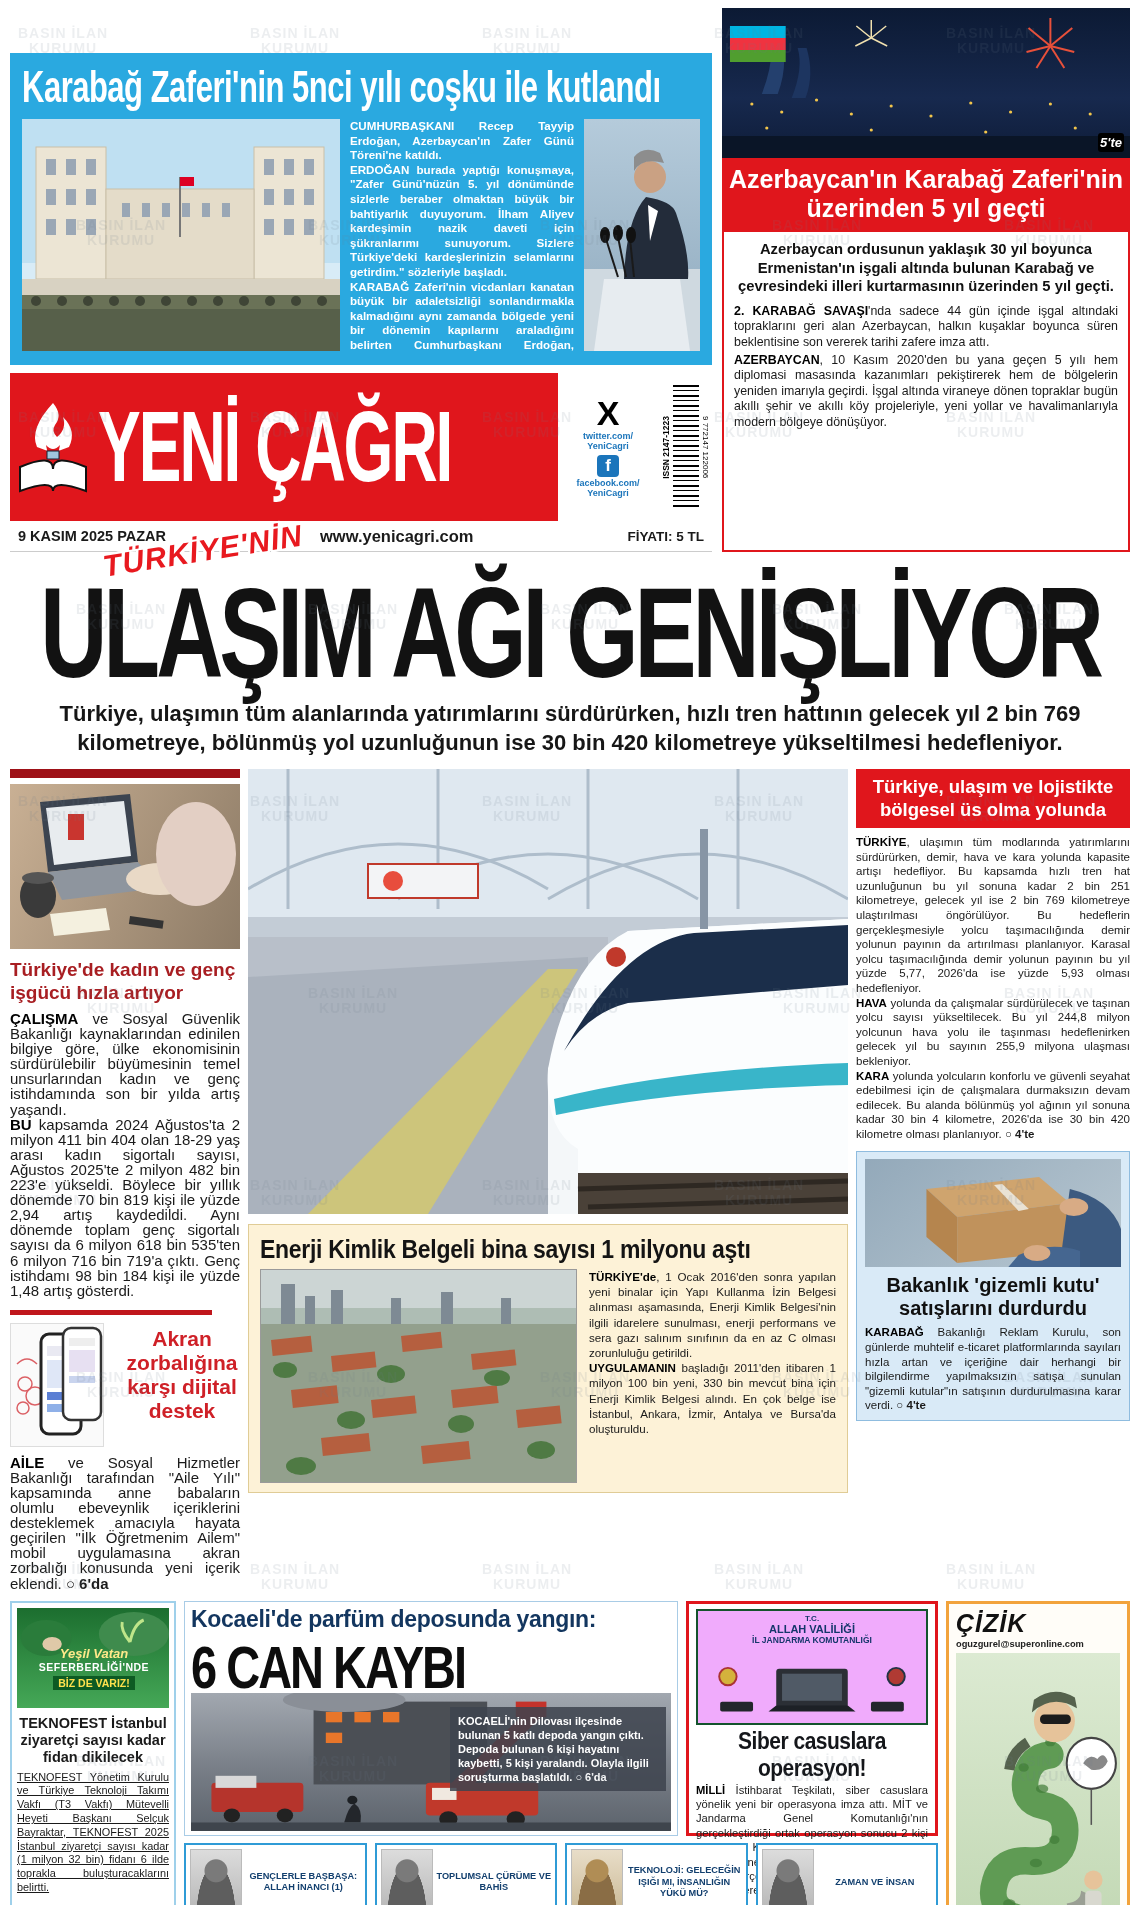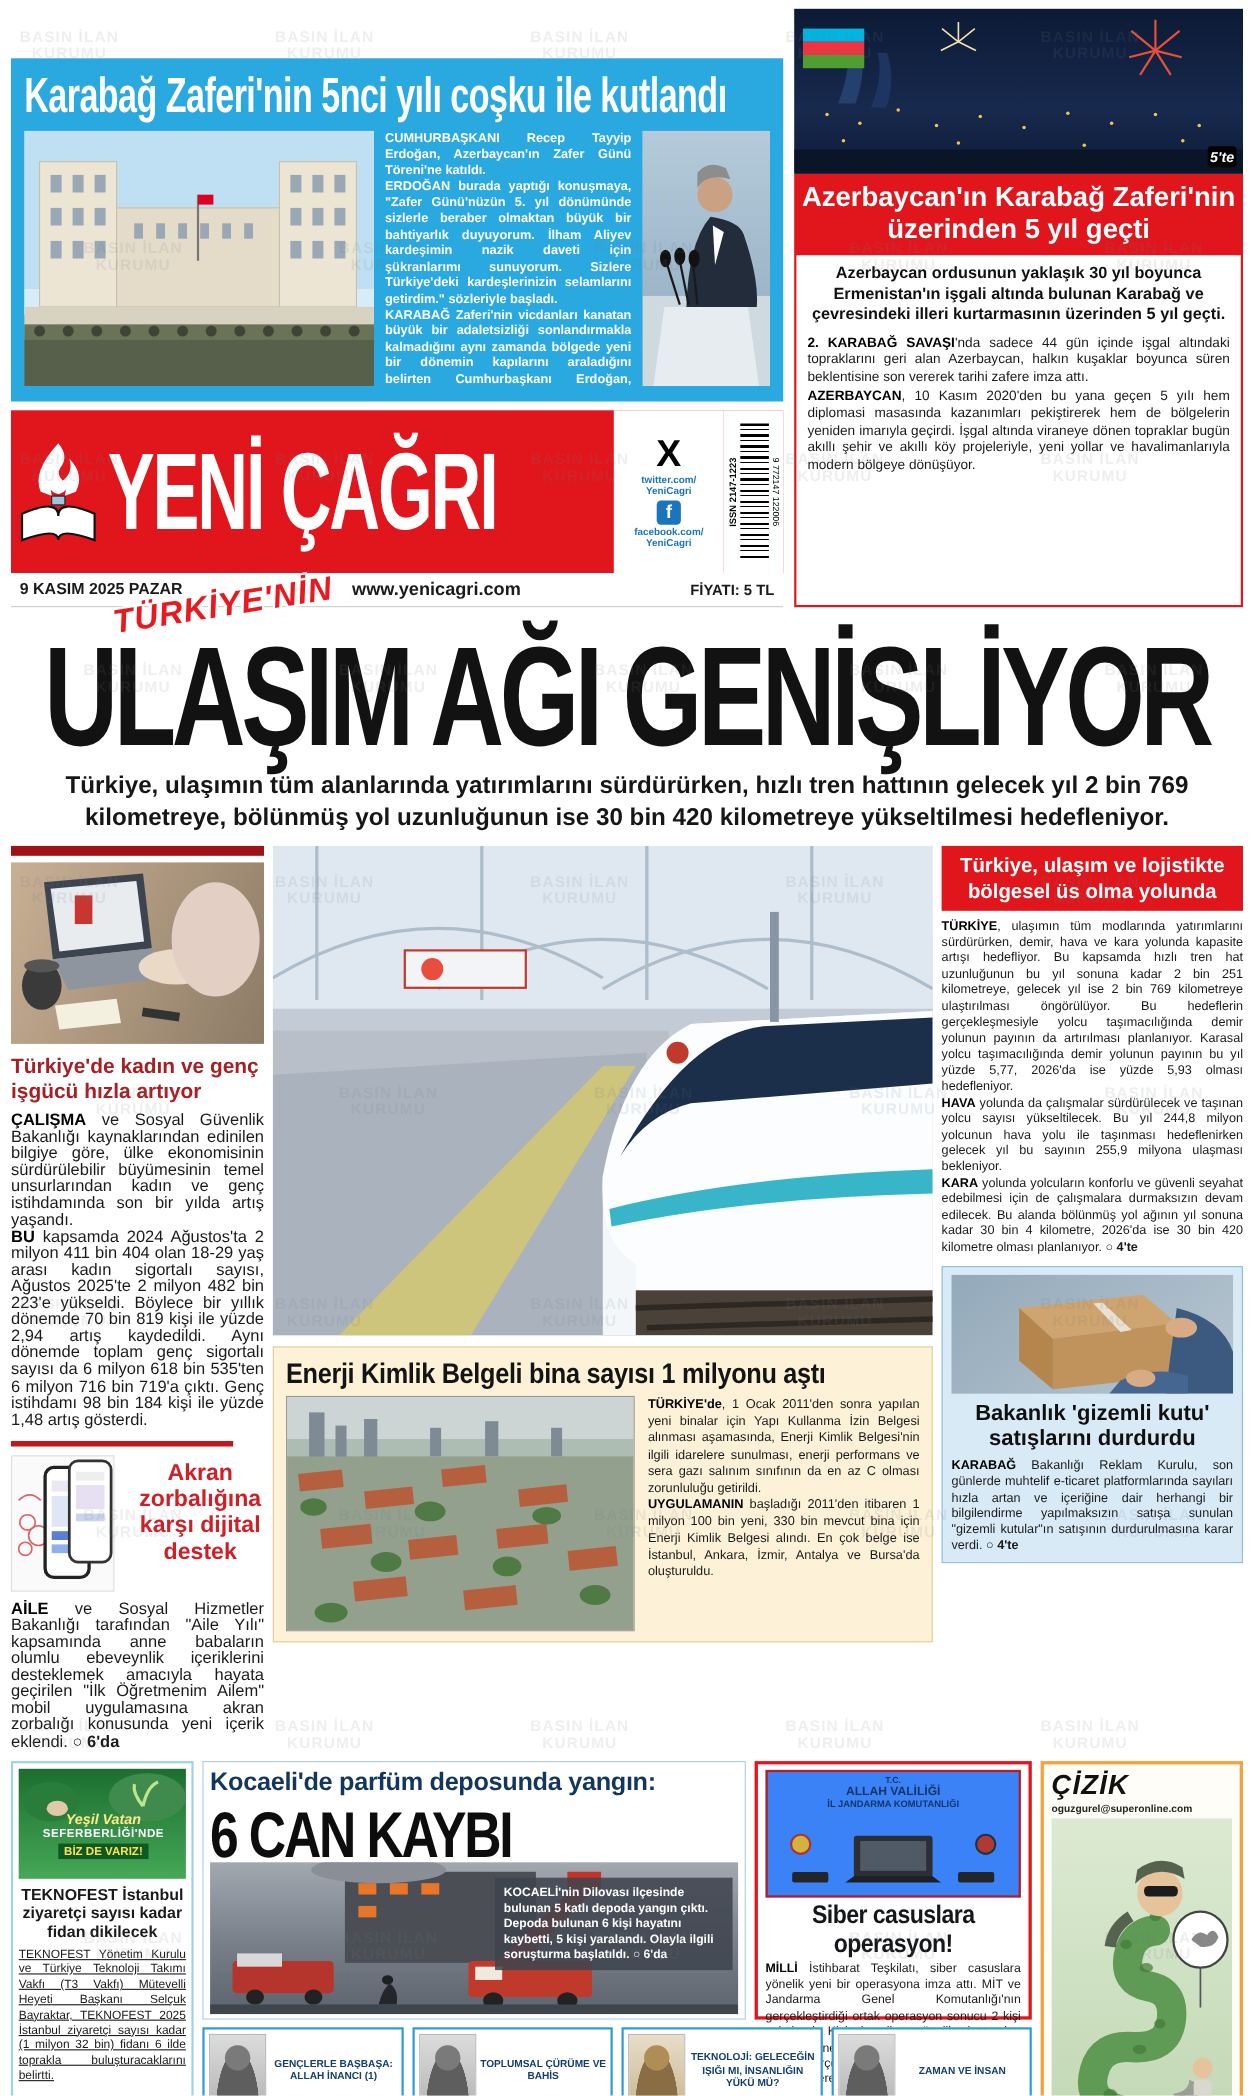--- a/index.html
+++ b/index.html
@@ -122,21 +122,21 @@
   .fire-kicker{color:#13365f;font-weight:bold;font-size:23px;letter-spacing:-.3px;}
   .fire-title-wrap{height:58px;overflow:visible;}
   .fire-title{display:inline-block;font-weight:bold;font-size:47px;letter-spacing:-2px;color:#0d0d0d;
     transform:scaleY(1.25);transform-origin:left top;}
   .fire-photo{flex:1;position:relative;margin-top:2px;}
   .fire-cap{position:absolute;right:5px;top:14px;width:200px;background:rgba(62,68,78,.86);color:#fff;
     font-weight:bold;font-size:11px;line-height:14px;padding:7px 8px;text-align:left;}
   .fire-cap .lead{color:#fff;}
 
   .cyber-box{width:252px;flex:none;border:3px solid #e0161c;background:#fff;padding:5px 7px;box-sizing:border-box;}
-  .cyber-photo{height:112px;border:2px solid #b91c1c;position:relative;background:#3b82f6;overflow:hidden;}
+  .cyber-photo{height:112px;border:2px solid #14532d;position:relative;background:#f0abfc;overflow:hidden;}
   .cy-l1{color:#15366b;font-weight:bold;font-size:8px;text-align:center;margin-top:3px;}
   .cy-l2{color:#15366b;font-weight:bold;font-size:11px;text-align:center;}
   .cy-l3{color:#15366b;font-weight:bold;font-size:8.5px;text-align:center;}
   .cyber-title{font-weight:bold;font-size:21px;text-align:center;color:#14161a;margin:6px 0 4px;
     transform:scaleY(1.1);letter-spacing:-.5px;}
   .cyber-body p{font-size:11.2px;line-height:14.4px;margin:0;}
 
   .colstrip{display:flex;gap:8px;height:96px;flex:none;}
   .col-box{flex:1;border:2px solid #2f9bd6;background:#fff;display:flex;flex-direction:column;min-width:0;}
   .cb-main{flex:1;display:flex;gap:4px;padding:4px;min-height:0;}
@@ -471,21 +471,21 @@
                   <ellipse cx="130" cy="104" rx="14" ry="9"></ellipse>
                   <ellipse cx="236" cy="108" rx="13" ry="8"></ellipse>
                   <ellipse cx="90" cy="150" rx="14" ry="9"></ellipse>
                   <ellipse cx="200" cy="154" rx="13" ry="9"></ellipse>
                   <ellipse cx="280" cy="180" rx="14" ry="9"></ellipse>
                   <ellipse cx="40" cy="196" rx="15" ry="9"></ellipse>
                 </g>
             </svg>
           </div>
           <div class="energy-text jt">
-            <p><span class="lead">TÜRKİYE'de</span><span>, 1 Ocak 2011'den sonra yapılan yeni binalar için Yapı Kullanma İzin Belgesi alınması aşamasında, Enerji Kimlik Belgesi'nin ilgili idarelere sunulması, enerji performans ve sera gazı salınım sınıfının da en az C olması zorunluluğu getirildi.</span></p>
+            <p><span class="lead">TÜRKİYE'de</span><span>, 1 Ocak 2016'den sonra yapılan yeni binalar için Yapı Kullanma İzin Belgesi alınması aşamasında, Enerji Kimlik Belgesi'nin ilgili idarelere sunulması, enerji performans ve sera gazı salınım sınıfının da en az C olması zorunluluğu getirildi.</span></p>
             <p><span class="lead">UYGULAMANIN</span><span> başladığı 2011'den itibaren 1 milyon 100 bin yeni, 330 bin mevcut bina için Enerji Kimlik Belgesi alındı. En çok belge ise İstanbul, Ankara, İzmir, Antalya ve Bursa'da oluşturuldu.</span></p>
           </div>
         </div>
       </div>
     </div>
 
     <div class="col-right">
       <div class="log-title">
         <span>Türkiye, ulaşım ve lojistikte</span><br>
         <span>bölgesel üs olma yolunda</span>

